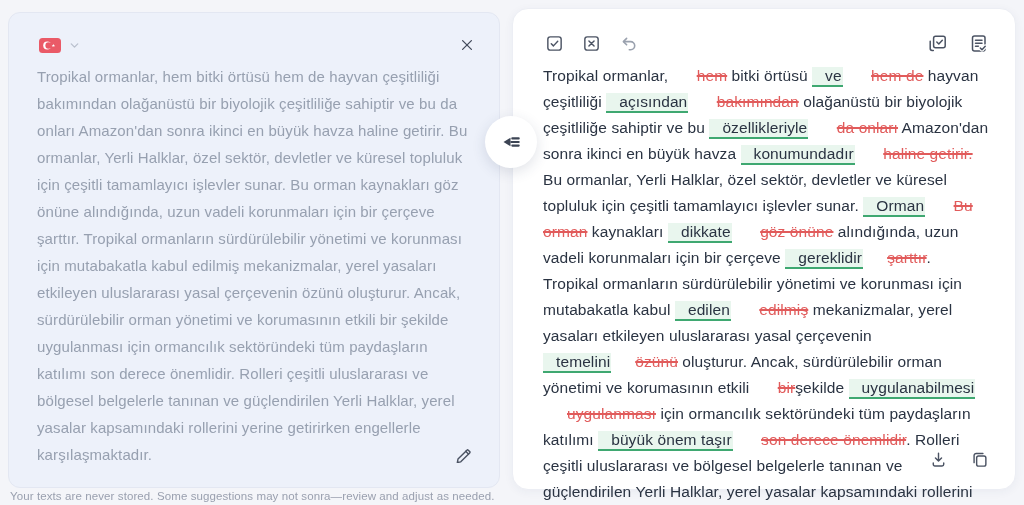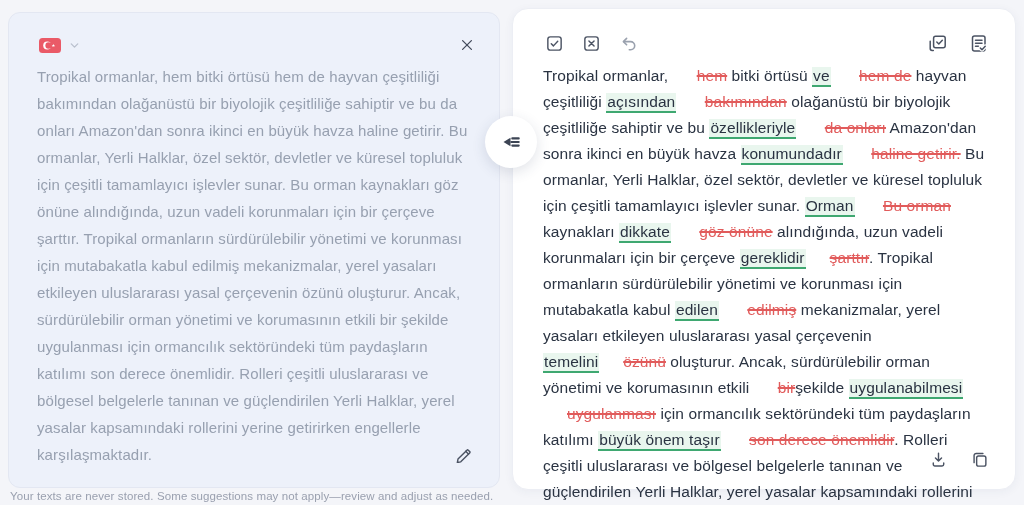--- a/index.html
+++ b/index.html
@@ -70,21 +70,21 @@
   .undo-muted { color:#9aa1ae; }
   .result-text {
     position:absolute; top:54px; left:30px; right:25px;
     color:var(--result-text, #2a3342);
     font-size:15.5px; line-height:26px;
     letter-spacing:.1px;
   }
   .seg-ins {
     background:var(--insert-bg, #e9f6ee);
     border-bottom:2px solid var(--insert-green, #3fa871);
-    padding:0 1px 1px 1px;
+    padding:0 1px 1px 13px;
     cursor:pointer;
   }
   .seg-del {
     color:var(--delete-red, #e15b5b);
     text-decoration:line-through;
     text-decoration-thickness:1.5px;
     cursor:pointer;
     padding-left:24px;
   }
   .rp-bottom {
@@ -223,15 +223,15 @@
         <span>
           <svg width="19" height="19" viewBox="0 0 20 20" fill="none" stroke="#4b5363" stroke-width="1.5" stroke-linecap="round" stroke-linejoin="round">
             <rect x="7" y="6.3" width="9.7" height="10.7" rx="2"></rect>
             <path d="M13.6 3.6H6.6a2.3 2.3 0 0 0-2.3 2.3v7.4"></path>
           </svg>
         </span>
       </button>
     </div>
   </div>
 
-  <div class="footer">Your texts are never stored. Some suggestions may not apply—review and adjust as needed.</div>
+  <div class="footer">Your texts are never stored. Some suggestions may not sonra—review and adjust as needed.</div>
 
 </div>
 
 </body></html>

